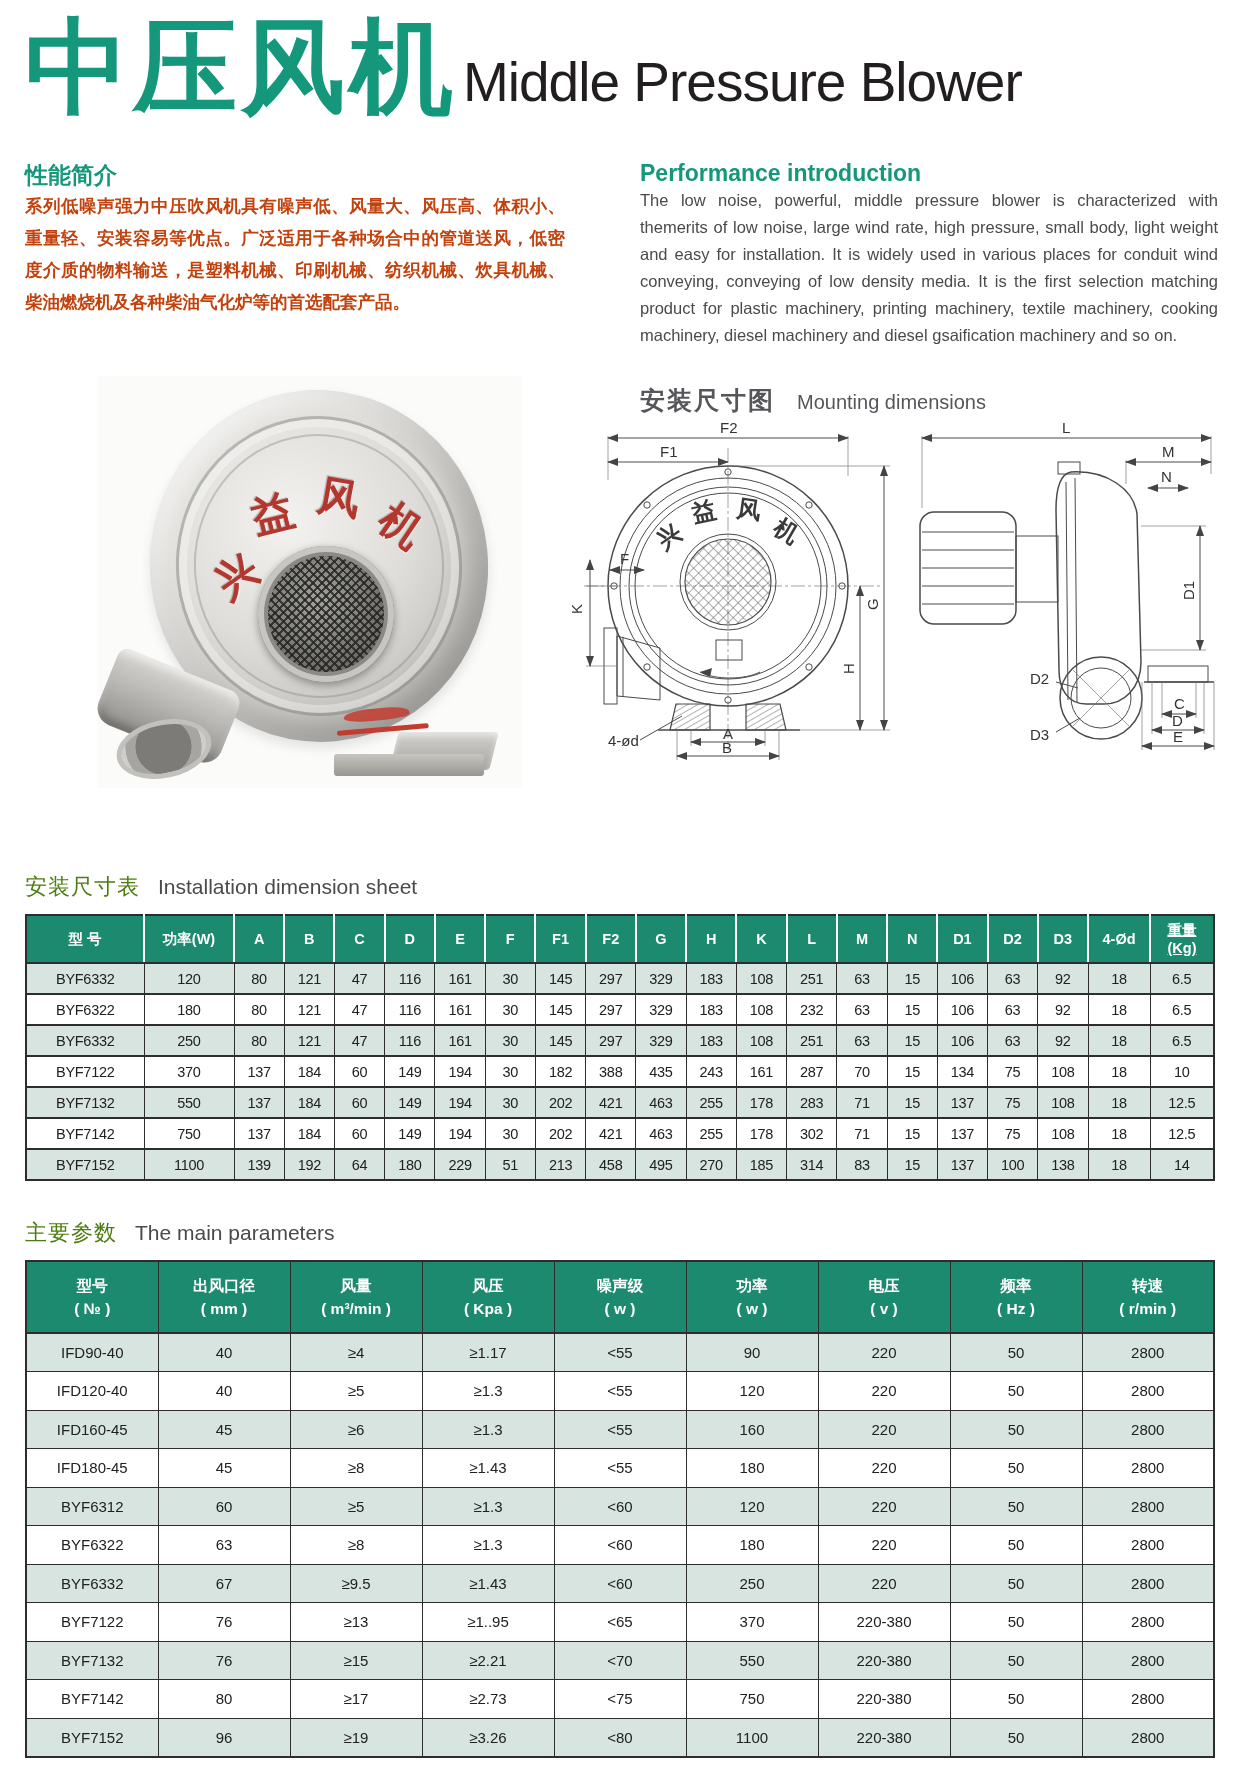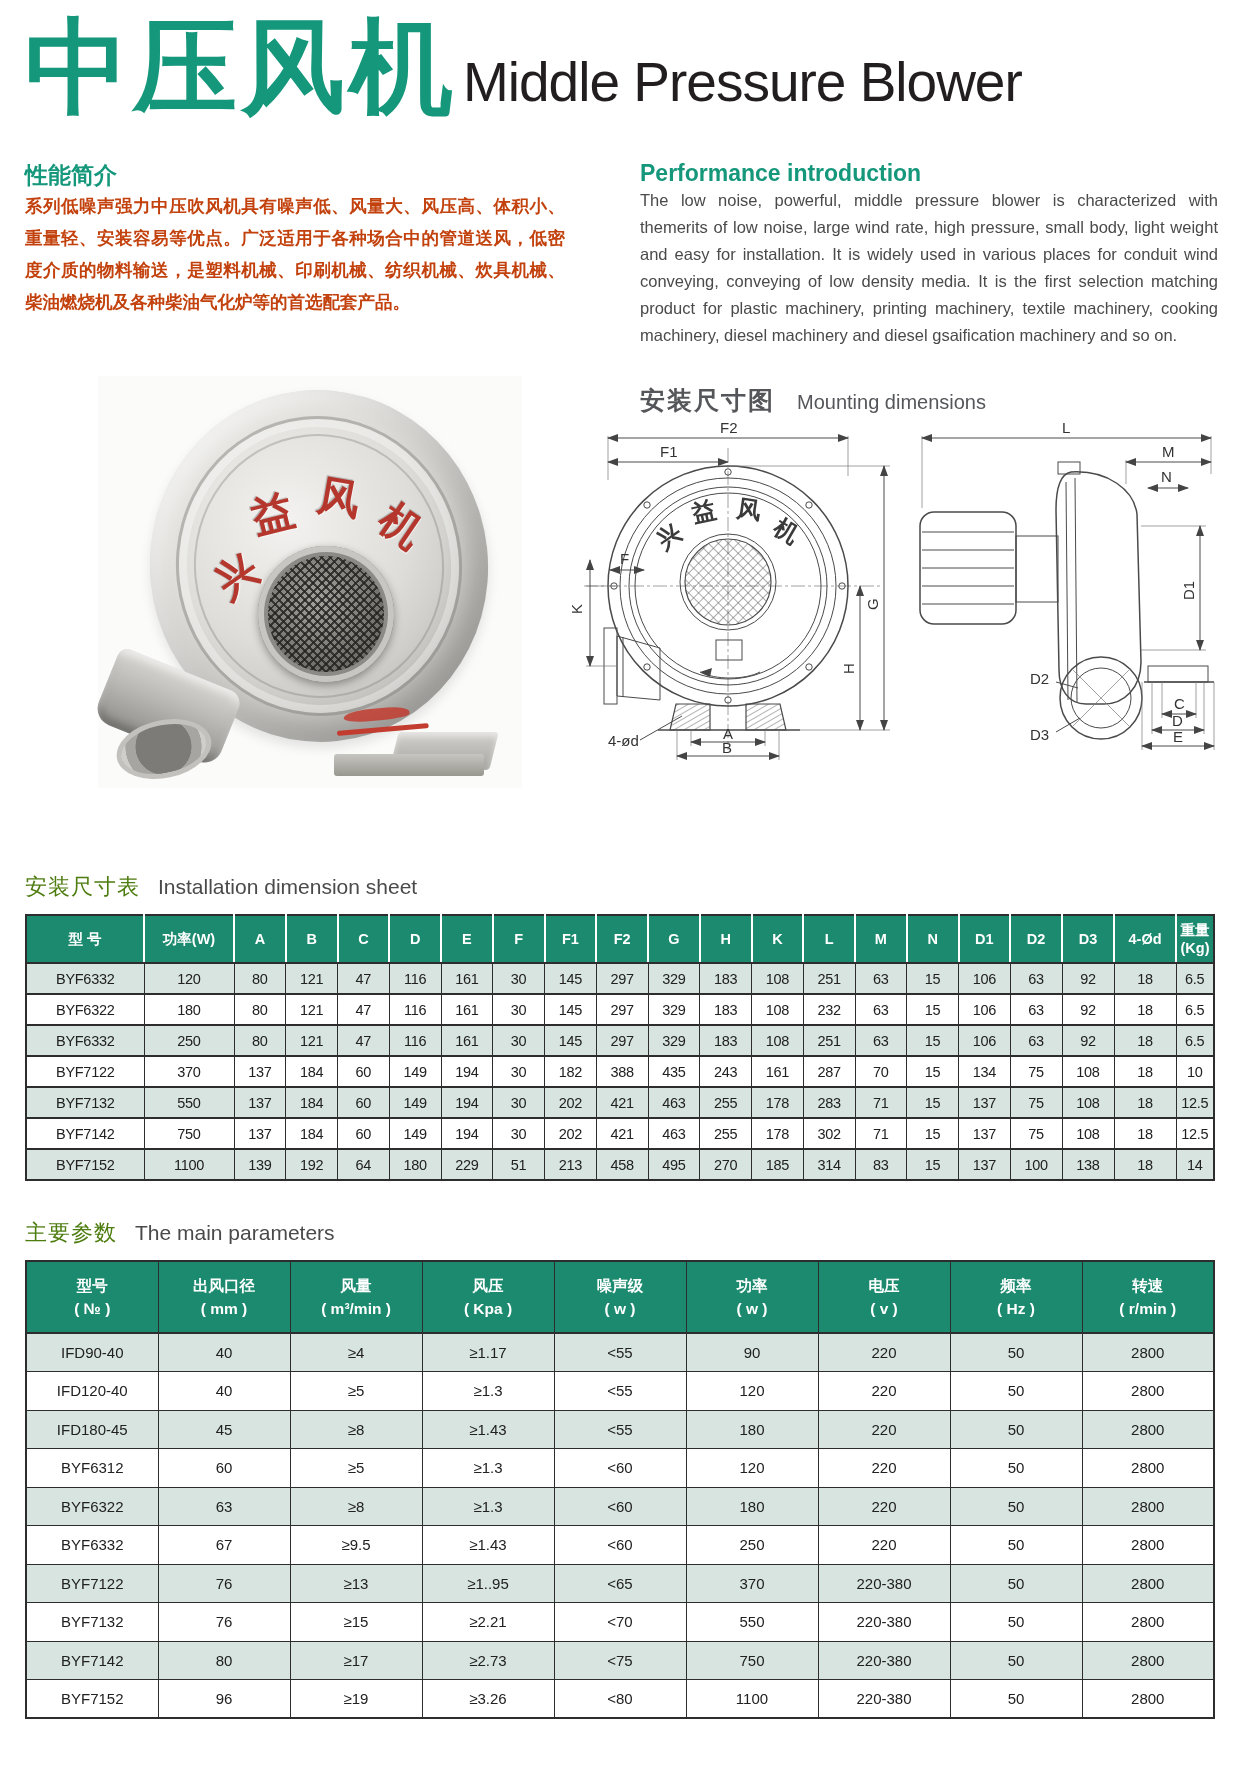--- a/index.html
+++ b/index.html
@@ -73,21 +73,21 @@
   .data-table { border-collapse:collapse; table-layout:fixed; width:1190px; position:absolute; left:25px;
     border:2.5px solid #2d2d2d; }
   .data-table td { text-align:center; vertical-align:middle; color:#212121; background:#ffffff; }
   .data-table tbody tr:nth-child(odd) td { background:#d7e4e0; }
   #dim-table { top:914px; }
   #dim-table th { background:#1b8a6e; color:#fff; font-weight:bold; font-size:14.5px; height:48px;
     border-left:2px solid #fff; border-right:2px solid #fff; border-bottom:2.5px solid #2d2d2d; line-height:1.25; }
   #dim-table th:first-child { border-left:none; } #dim-table th:last-child { border-right:none; }
   #dim-table td { height:31px; font-size:14.5px; border:1px solid #2d2d2d; border-top-width:2px; border-bottom-width:2px; letter-spacing:-0.3px; }
   #dim-table th:nth-child(1){width:118px;} #dim-table th:nth-child(2){width:90px;}
-  #dim-table th:nth-child(20){width:62px;} #dim-table th:nth-child(21){width:38px;}
+  #dim-table th:nth-child(20){width:62px;} #dim-table th:nth-child(21){width:64px;text-decoration:underline;}
   #param-table { top:1260px; }
   #param-table th { background:#1b8a6e; color:#fff; font-weight:bold; font-size:15.5px; height:72px;
     border:1.5px solid #2d2d2d; border-bottom:2.5px solid #2d2d2d; line-height:1.5; }
   #param-table td { height:38.5px; font-size:15px; border:1.5px solid #2d2d2d; }
   #param-table th:nth-child(1){width:132px;}
 </style>
 </head>
 <body>
 
 <div class="title-block">
@@ -542,20 +542,31 @@
         <td>40</td>
         <td>≥5</td>
         <td>≥1.3</td>
         <td>&lt;55</td>
         <td>120</td>
         <td>220</td>
         <td>50</td>
         <td>2800</td>
       </tr>
       <tr>
+        <td>IFD160-45</td>
+        <td>45</td>
+        <td>≥6</td>
+        <td>≥1.3</td>
+        <td>&lt;55</td>
+        <td>160</td>
+        <td>220</td>
+        <td>50</td>
+        <td>2800</td>
+      </tr>
+      <tr>
         <td>IFD180-45</td>
         <td>45</td>
         <td>≥8</td>
         <td>≥1.43</td>
         <td>&lt;55</td>
         <td>180</td>
         <td>220</td>
         <td>50</td>
         <td>2800</td>
       </tr>

